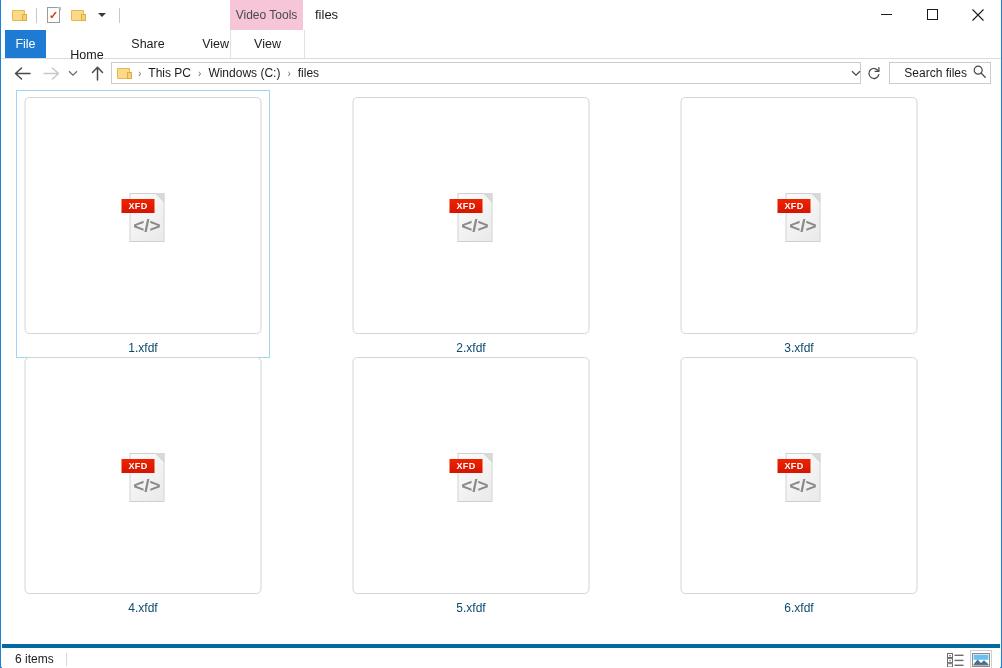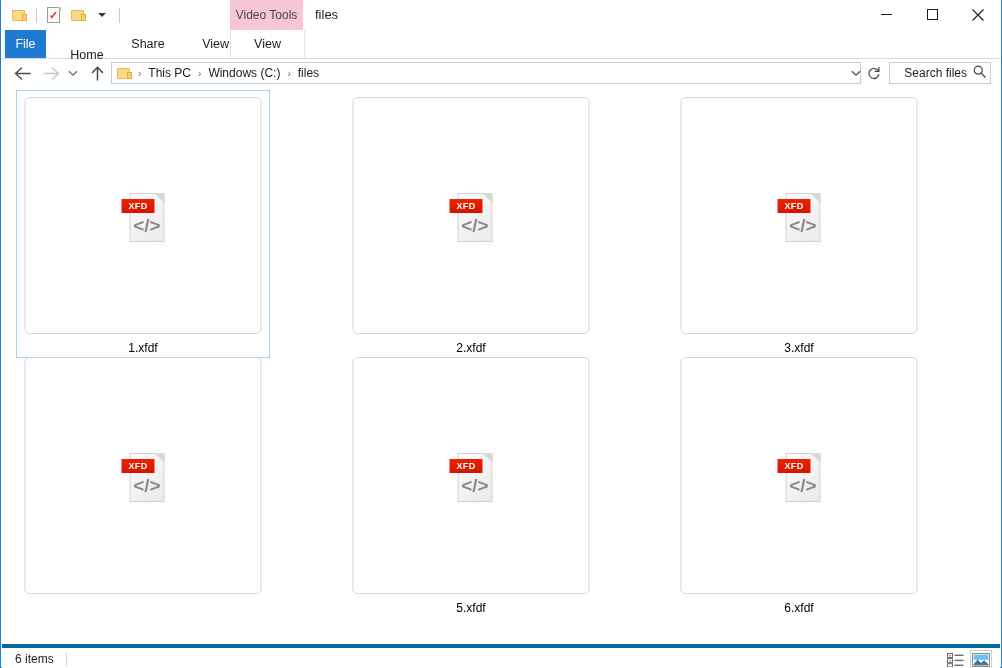--- a/index.html
+++ b/index.html
@@ -324,21 +324,21 @@
     align-items: center;
     justify-content: center;
   }
   .tile-label {
     position: absolute;
     left: 0;
     top: 249px;
     width: 100%;
     text-align: center;
     font-size: 12px;
-    color: #000000;
+    color: #0c4a6e;
     line-height: 16px;
   }
 
   
   .xfd-icon {
     position: relative;
     width: 43px;
     height: 53px;
   }
   .xfd-icon .sheet {
@@ -606,20 +606,21 @@
 
     <div class="tile" style="left:14px;  top:262px; width:254px; height:268px;">
       <div class="thumb">
         <span class="xfd-icon">
           <span class="sheet"></span>
             <span class="fold"></span>
           <span class="banner">XFD</span>
           <span class="code">&lt;/&gt;</span>
         </span>
       </div>
+      <div class="tile-label">4.xfdf</div>
     </div>
 
     <div class="tile" style="left:342px; top:262px; width:254px; height:268px;">
       <div class="thumb">
         <span class="xfd-icon">
           <span class="sheet"></span>
             <span class="fold"></span>
           <span class="banner">XFD</span>
           <span class="code">&lt;/&gt;</span>
         </span>

